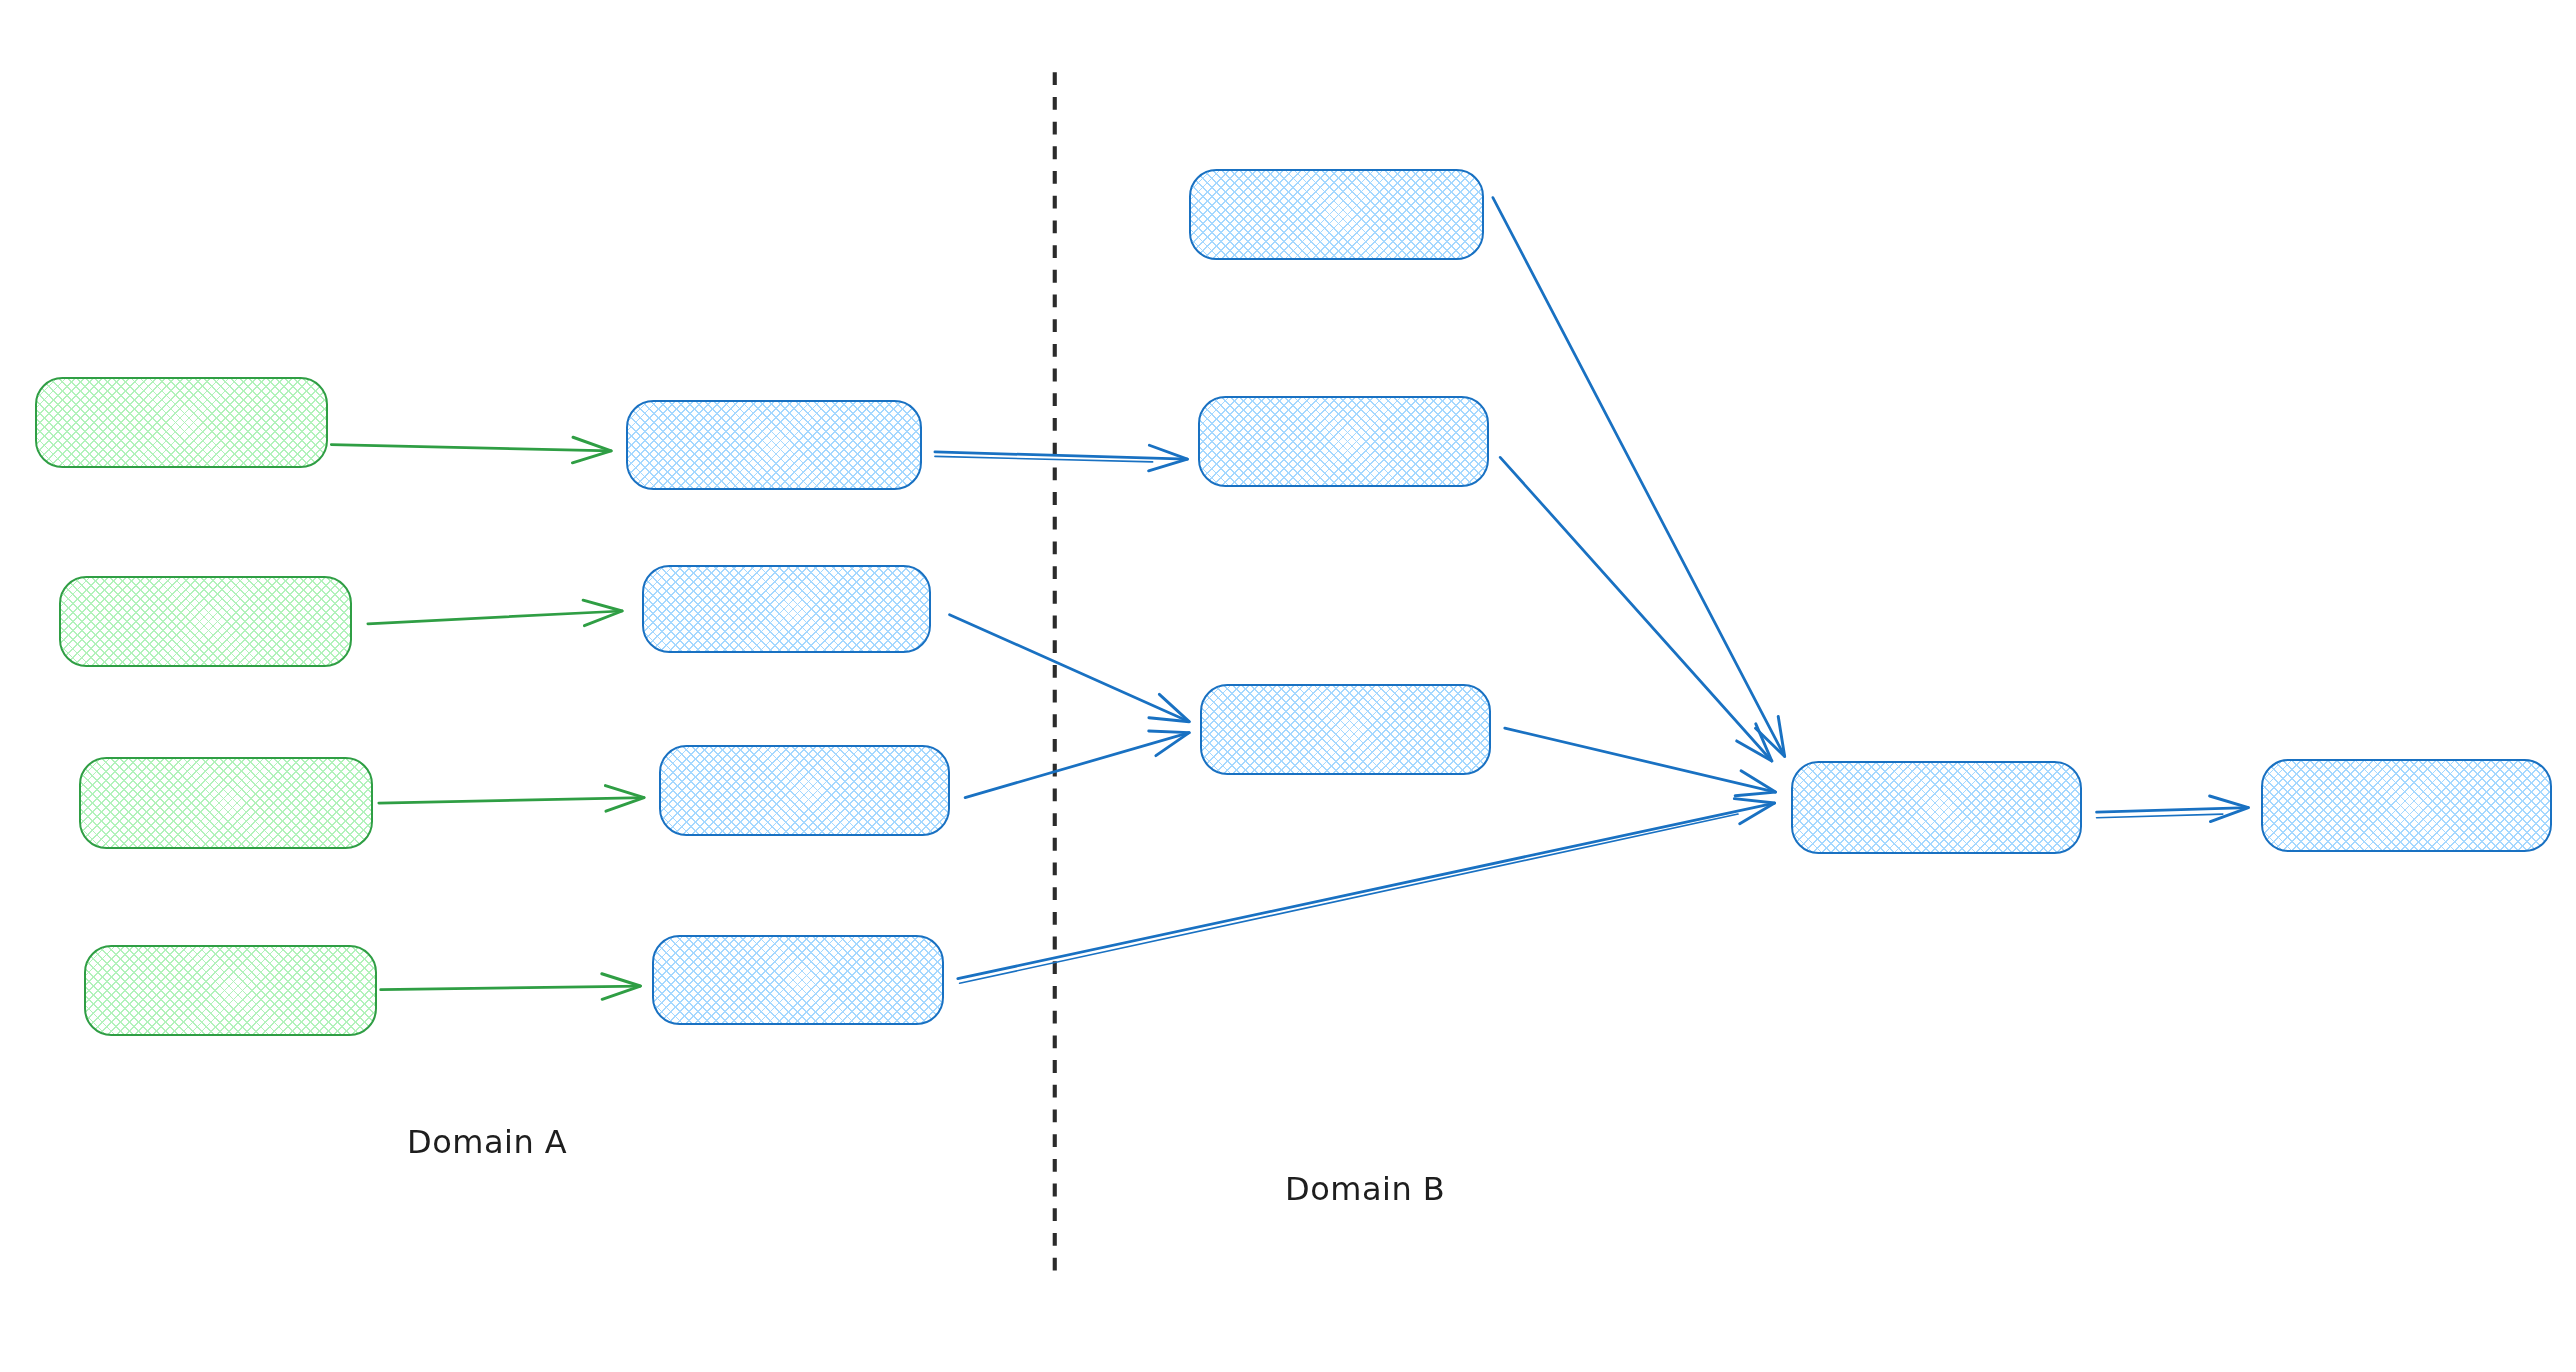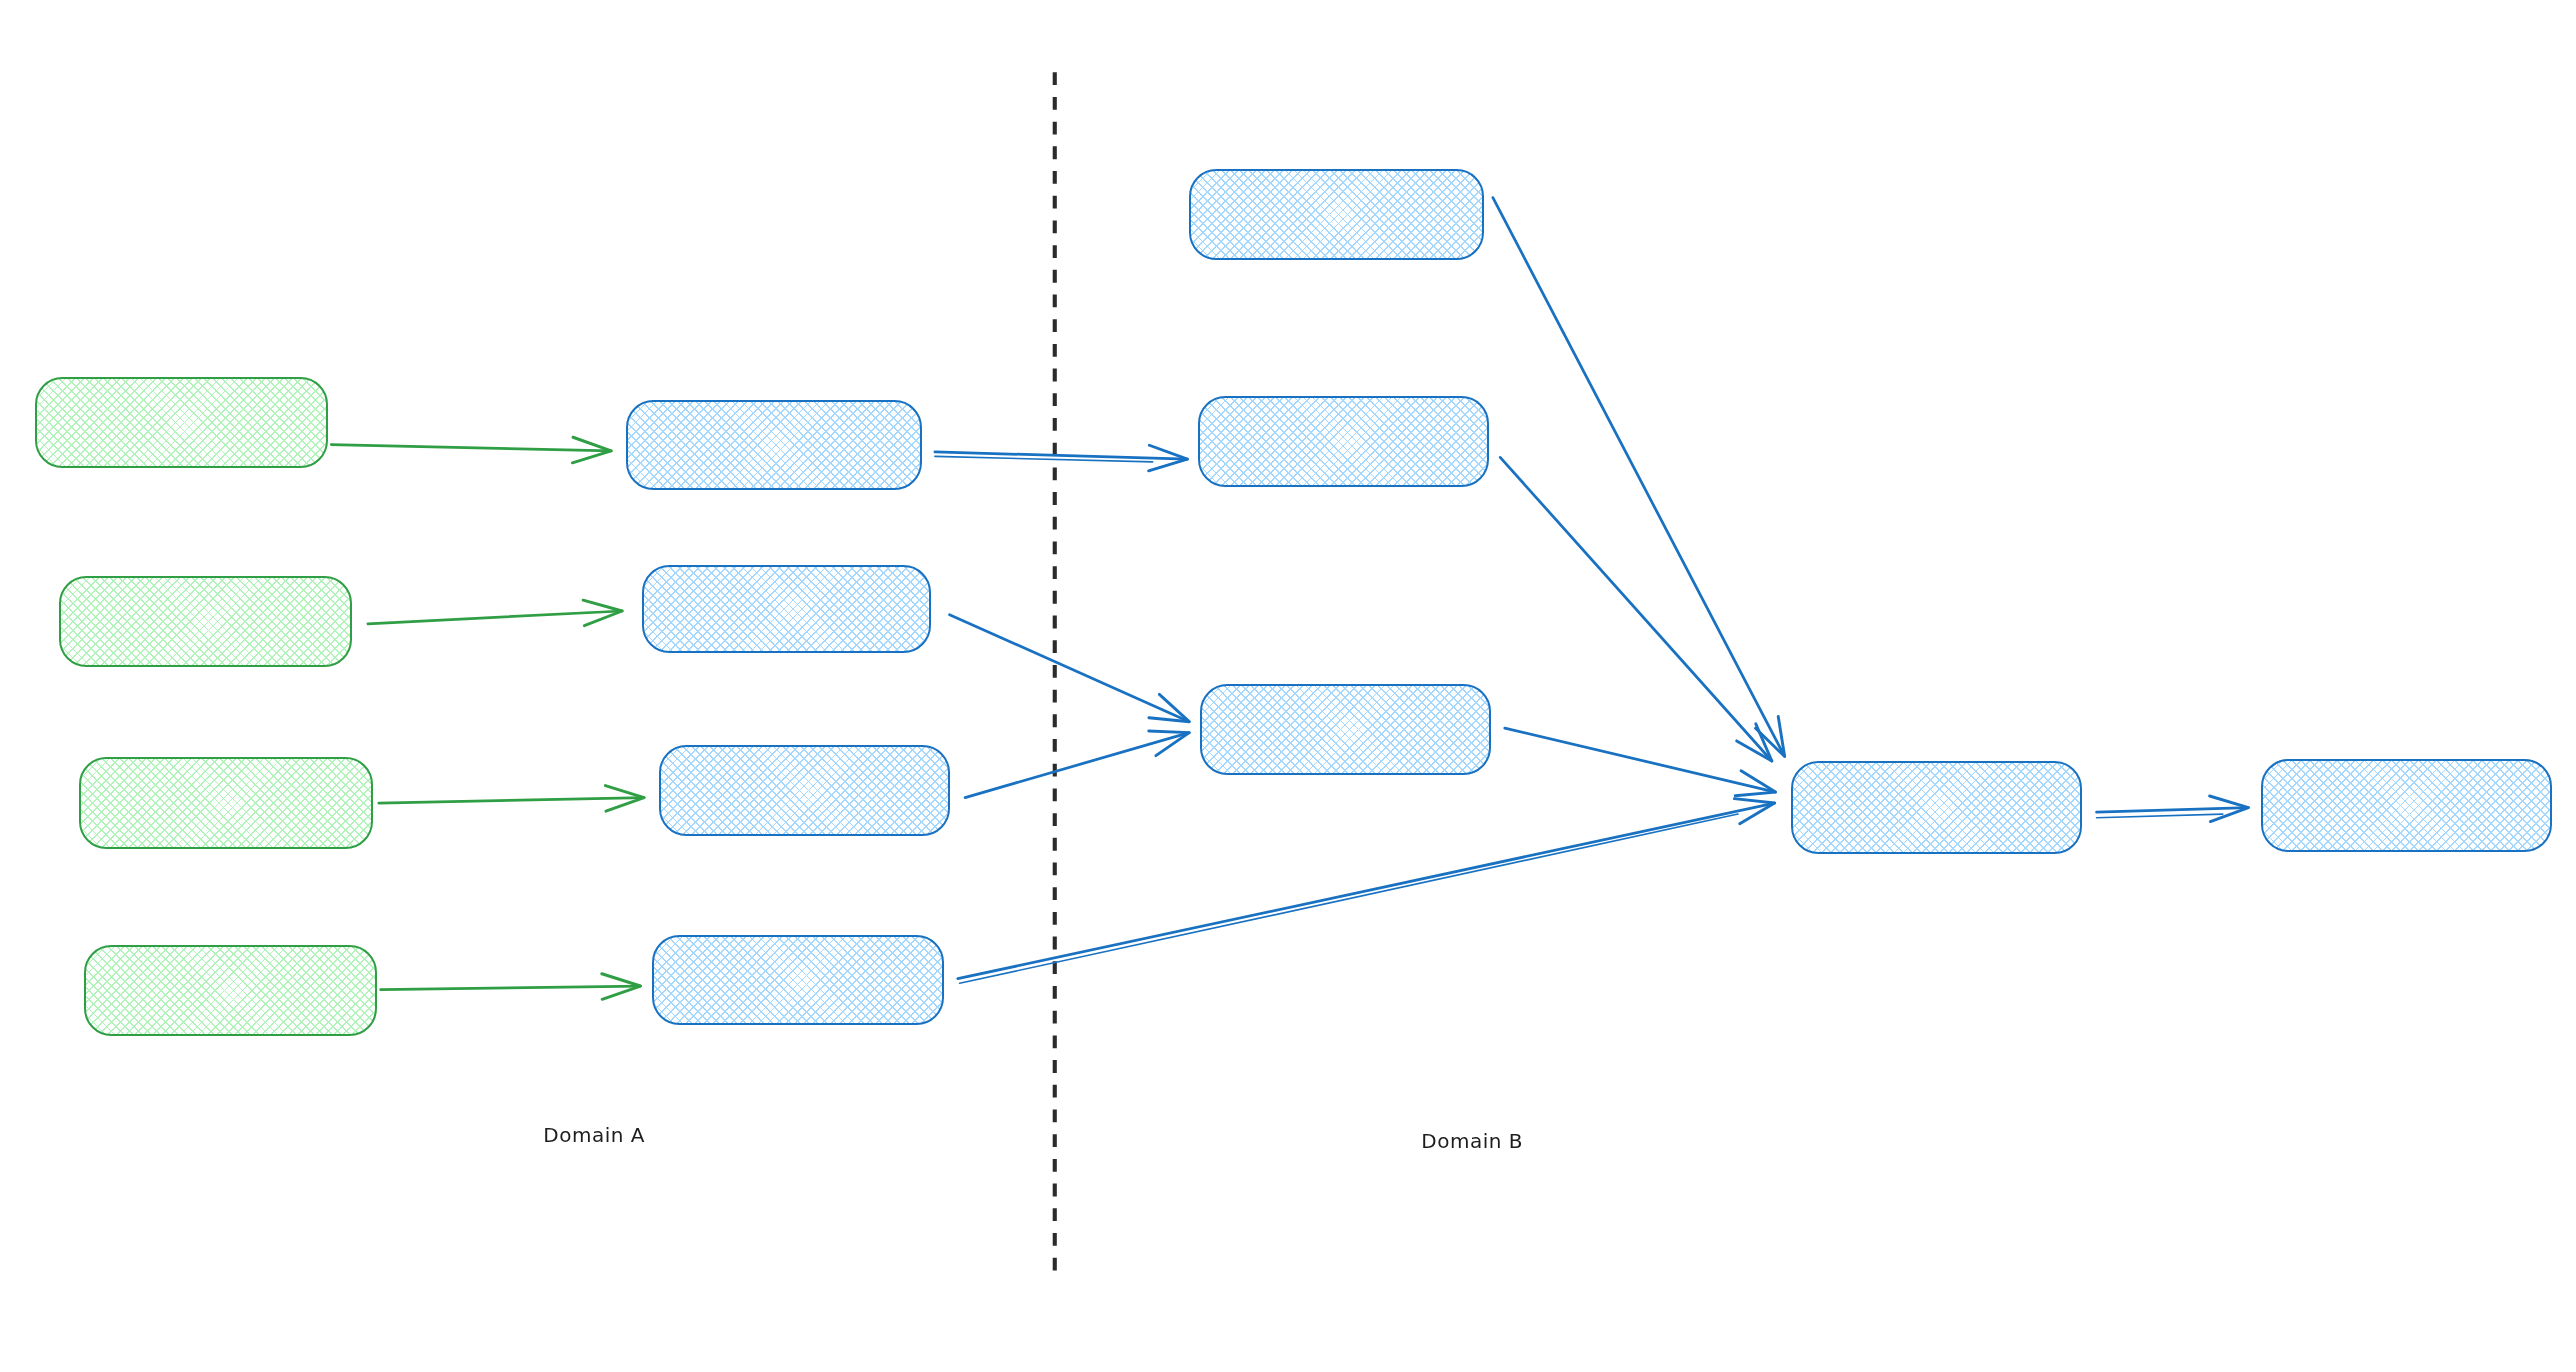--- a/index.html
+++ b/index.html
@@ -33,22 +33,22 @@
   }
   .node.blue{
     border-color:var(--blue-stroke,#1971c2);
     background-image:
       repeating-linear-gradient(45deg,  var(--blue-fill,#a5d8ff) 0 1.3px, transparent 1.3px 6.4px),
       repeating-linear-gradient(135deg, var(--blue-fill,#a5d8ff) 0 1.3px, transparent 1.3px 6.4px);
   }
   .domain-label{
     position:absolute;
     width:238px;
-    text-align:right;
-    font-size:20px;
+    text-align:left;
+    font-size:32px;
     font-weight:500;
     letter-spacing:0.5px;
     color:var(--label,#1e1e1e);
   }
 </style>
 </head>
 <body>
 
 <div class="canvas">
 
@@ -94,16 +94,16 @@
   <div class="node blue" style="left:659px;top:745px;width:291px;height:91px;"></div>
   <div class="node blue" style="left:652px;top:935px;width:292px;height:90px;"></div>
 
   <div class="node blue" style="left:1189px;top:169px;width:295px;height:91px;"></div>
   <div class="node blue" style="left:1198px;top:396px;width:291px;height:91px;"></div>
   <div class="node blue" style="left:1200px;top:684px;width:291px;height:91px;"></div>
   <div class="node blue" style="left:1791px;top:761px;width:291px;height:93px;"></div>
   <div class="node blue" style="left:2261px;top:759px;width:291px;height:93px;"></div>
 
   <div class="domain-label" style="left:407px;top:1123px;">Domain A</div>
-  <div class="domain-label" style="left:1285px;top:1129px;">Domain B</div>
+  <div class="domain-label" style="left:1285px;top:1170px;">Domain B</div>
 
 </div>
 
 
 </body></html>

